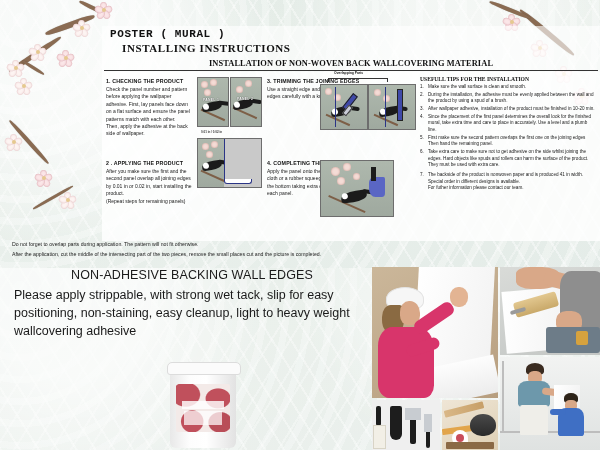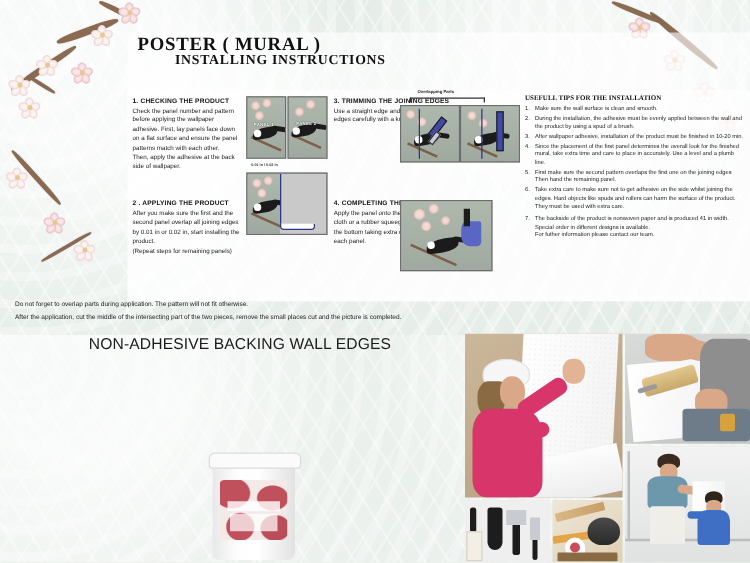--- a/index.html
+++ b/index.html
@@ -36,24 +36,24 @@
   .blossom i:nth-child(4){transform:rotate(216deg)}
   .blossom i:nth-child(5){transform:rotate(288deg)}
   .blossom u{position:absolute;left:6px;top:6px;width:4px;height:4px;background:#e6c98f;border-radius:50%;}
   .blossom.pink i{background:#fbe6e8;box-shadow:inset 0 0 2px rgba(200,130,140,.9);}
 
   
   .sheet{
     position:absolute;left:102px;top:26px;width:498px;height:215px;
     background:rgba(255,255,255,.62);
   }
-  .sheet-title{position:absolute;left:8px;top:2px;font-family:Liberation Serif, serif;
-    font-weight:bold;font-size:15px;letter-spacing:.6px;color:#111;}
+  .sheet-title{position:absolute;left:8px;top:2px;font-family:Liberation Mono, monospace;
+    font-weight:bold;font-size:11px;letter-spacing:.6px;color:#111;}
   .sheet-title2{position:absolute;left:20px;top:16px;font-family:"Liberation Serif",serif;
-    font-weight:bold;font-size:11px;letter-spacing:.6px;color:#111;margin-left:18px;}
+    font-weight:bold;font-size:11px;letter-spacing:.6px;color:#111;}
   .sheet-sub{position:absolute;left:2px;top:33px;width:494px;font-family:"Liberation Serif",serif;
     font-weight:bold;font-size:8.4px;letter-spacing:.1px;color:#111;text-align:center;
     border-bottom:1px solid #333;padding-bottom:2px;}
 
   .panel-box{position:absolute;left:0;top:46px;width:498px;height:169px;
     background:rgba(255,255,255,.55);}
 
   .col{position:absolute;}
   .step-h{font-size:5.3px;font-weight:bold;color:#111;letter-spacing:.15px;margin-bottom:2px;}
   .step-b{font-size:5.0px;line-height:1.48;color:#1a1a1a;}
@@ -264,20 +264,21 @@
         <i></i>
         <i></i>
         <u></u>
       </div>
   </div>
 
   <div class="sheet">
 
     <div class="sheet-title">POSTER ( MURAL )</div>
     <div class="sheet-title2">INSTALLING INSTRUCTIONS</div>
+    <div class="sheet-sub">INSTALLATION OF NON-WOVEN BACK WALLCOVERING MATERIAL</div>
 
     <div class="panel-box">
 
       <div class="col" style="left:4px;top:6px;width:88px;">
         <div class="step-h">1. CHECKING THE PRODUCT</div>
         <div class="step-b" style="white-space:pre-line;">Check the panel number and pattern before applying the wallpaper adhesive. First, lay panels face down on a flat surface and ensure the panel patterns match with each other.
 Then, apply the adhesive at the back side of wallpaper.</div>
       </div>
 
       <div class="col" style="left:4px;top:88px;width:88px;">
@@ -402,20 +403,21 @@
     </div>
   </div>
 
   <div class="notes">
     <div>Do not forget to overlap parts during application. The pattern will not fit otherwise.</div>
     <div>After the application, cut the middle of the intersecting part of the two pieces, remove the small places cut and the picture is completed.</div>
   </div>
 
   <div class="blurb">
     <div class="blurb-title">NON-ADHESIVE BACKING WALL EDGES</div>
+    <div class="blurb-body">Please apply strippable, with strong wet tack, slip for easy positioning, non-staining, easy cleanup, light to heavy weight wallcovering adhesive</div>
   </div>
 
   <div class="bucket">
     <div class="body"></div>
     <div class="lid"></div>
     <div class="label">
       <div class="band"></div>
       <div class="band2"></div>
     </div>
   </div>

